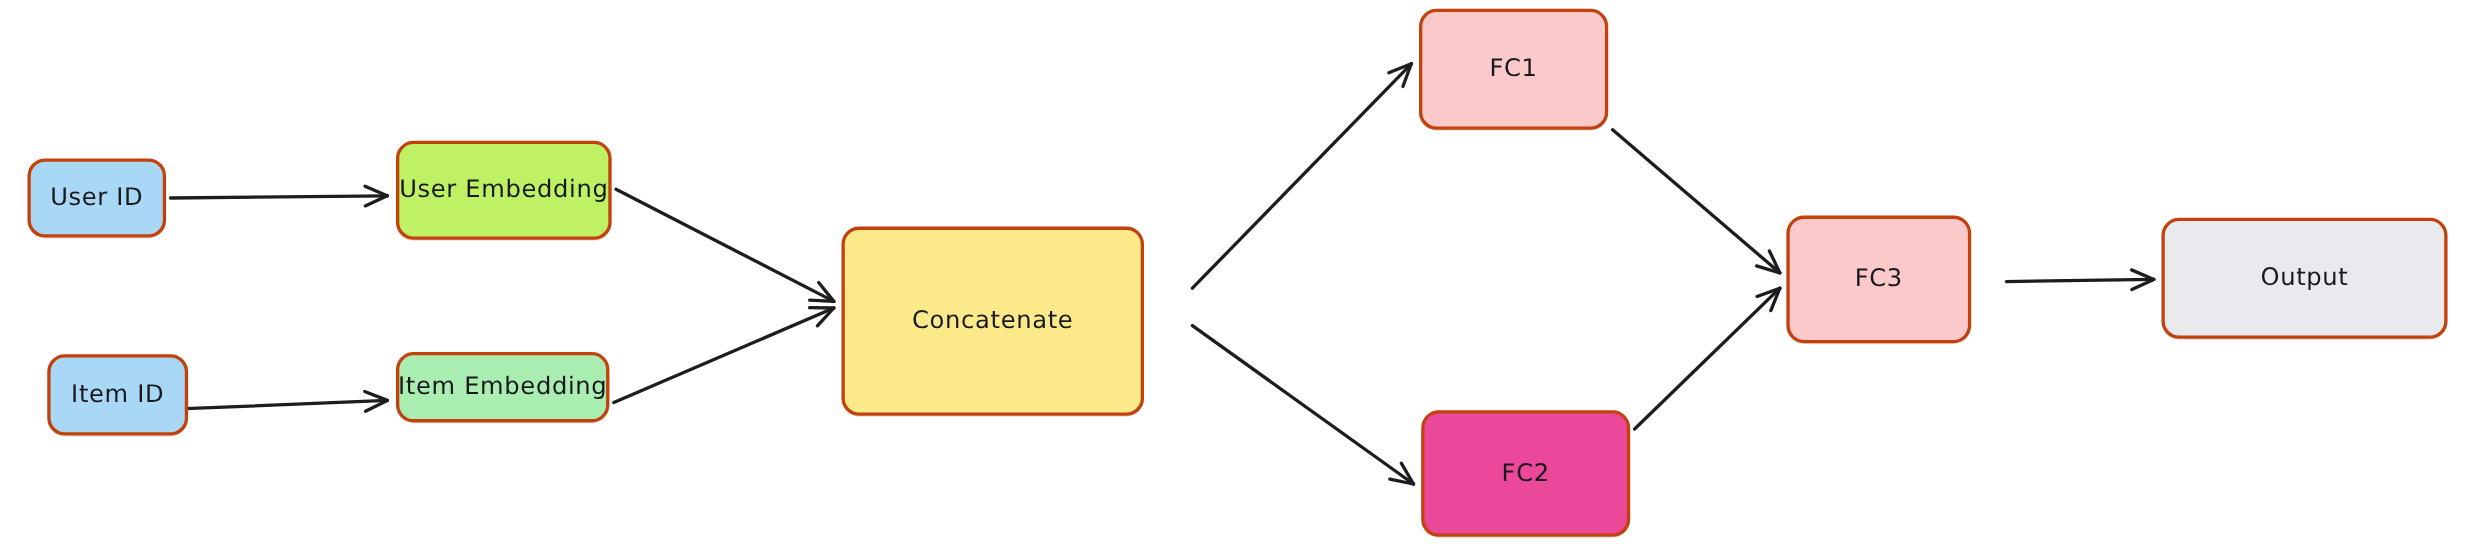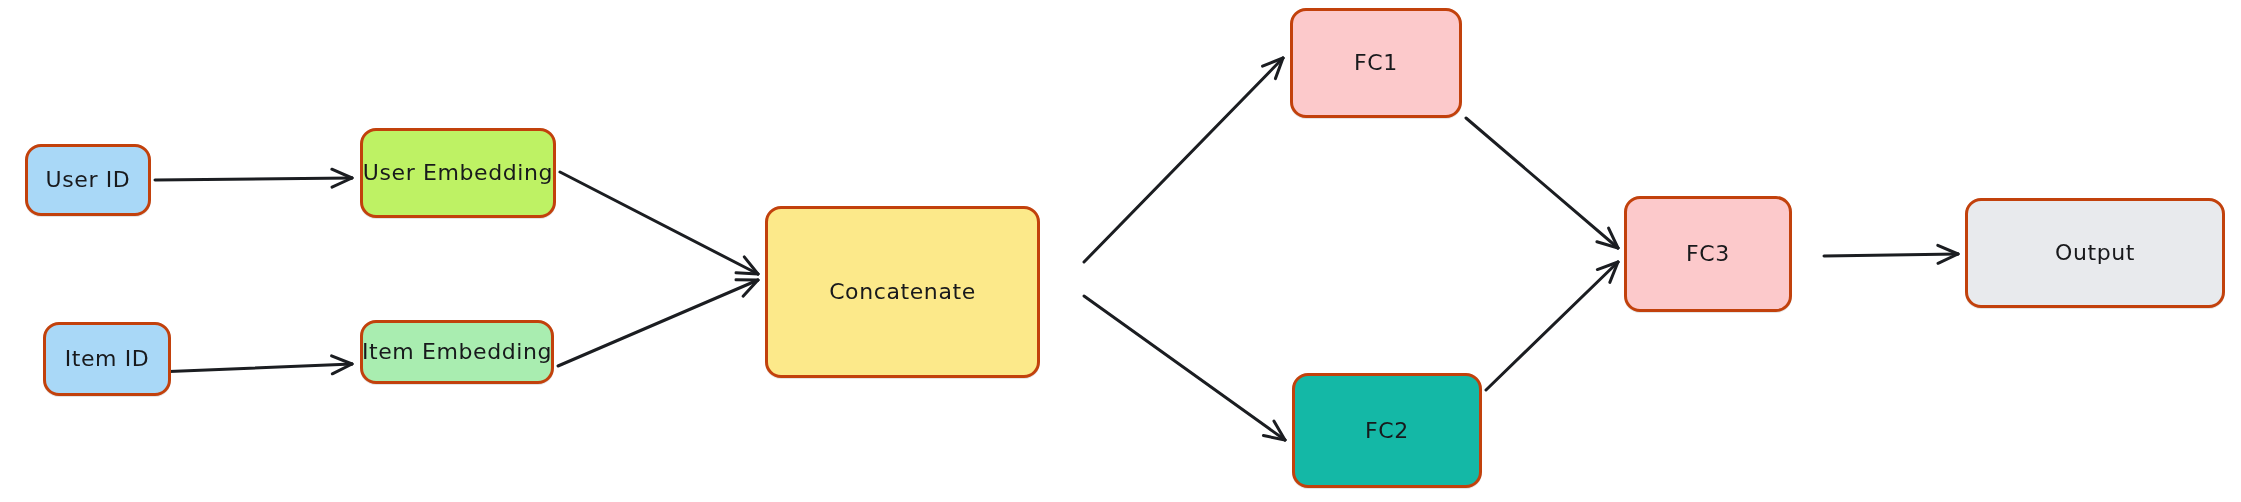--- a/index.html
+++ b/index.html
@@ -112,21 +112,21 @@
       </div>
       <div class="node n-green" style="left: 360px; top: 320px; width: 194px; height: 64px; background: rgb(169, 237, 176);">
         <span class="node-label">Item Embedding</span>
       </div>
       <div class="node n-yellow" style="left: 765px; top: 194px; width: 275px; height: 172px; background: rgb(252, 233, 138); margin-top: 12px;">
         <span class="node-label">Concatenate</span>
       </div>
       <div class="node n-pink" style="left: 1290px; top: 8px; width: 172px; height: 110px; background: rgb(252, 201, 203);">
         <span class="node-label">FC1</span>
       </div>
-      <div class="node n-pink" style="left: 1292px; top: 373px; width: 190px; height: 115px; background: #14b8a6;">
+      <div class="node n-pink" style="left: 1292px; top: 373px; width: 190px; height: 115px; background: #ec4899;">
         <span class="node-label">FC2</span>
       </div>
       <div class="node n-pink" style="left: 1624px; top: 196px; width: 168px; height: 116px; background: rgb(252, 201, 203);">
         <span class="node-label">FC3</span>
       </div>
       <div class="node n-gray" style="left: 1965px; top: 198px; width: 260px; height: 110px; background: rgb(232, 234, 237);">
         <span class="node-label">Output</span>
       </div>
     </div>
 </div>

